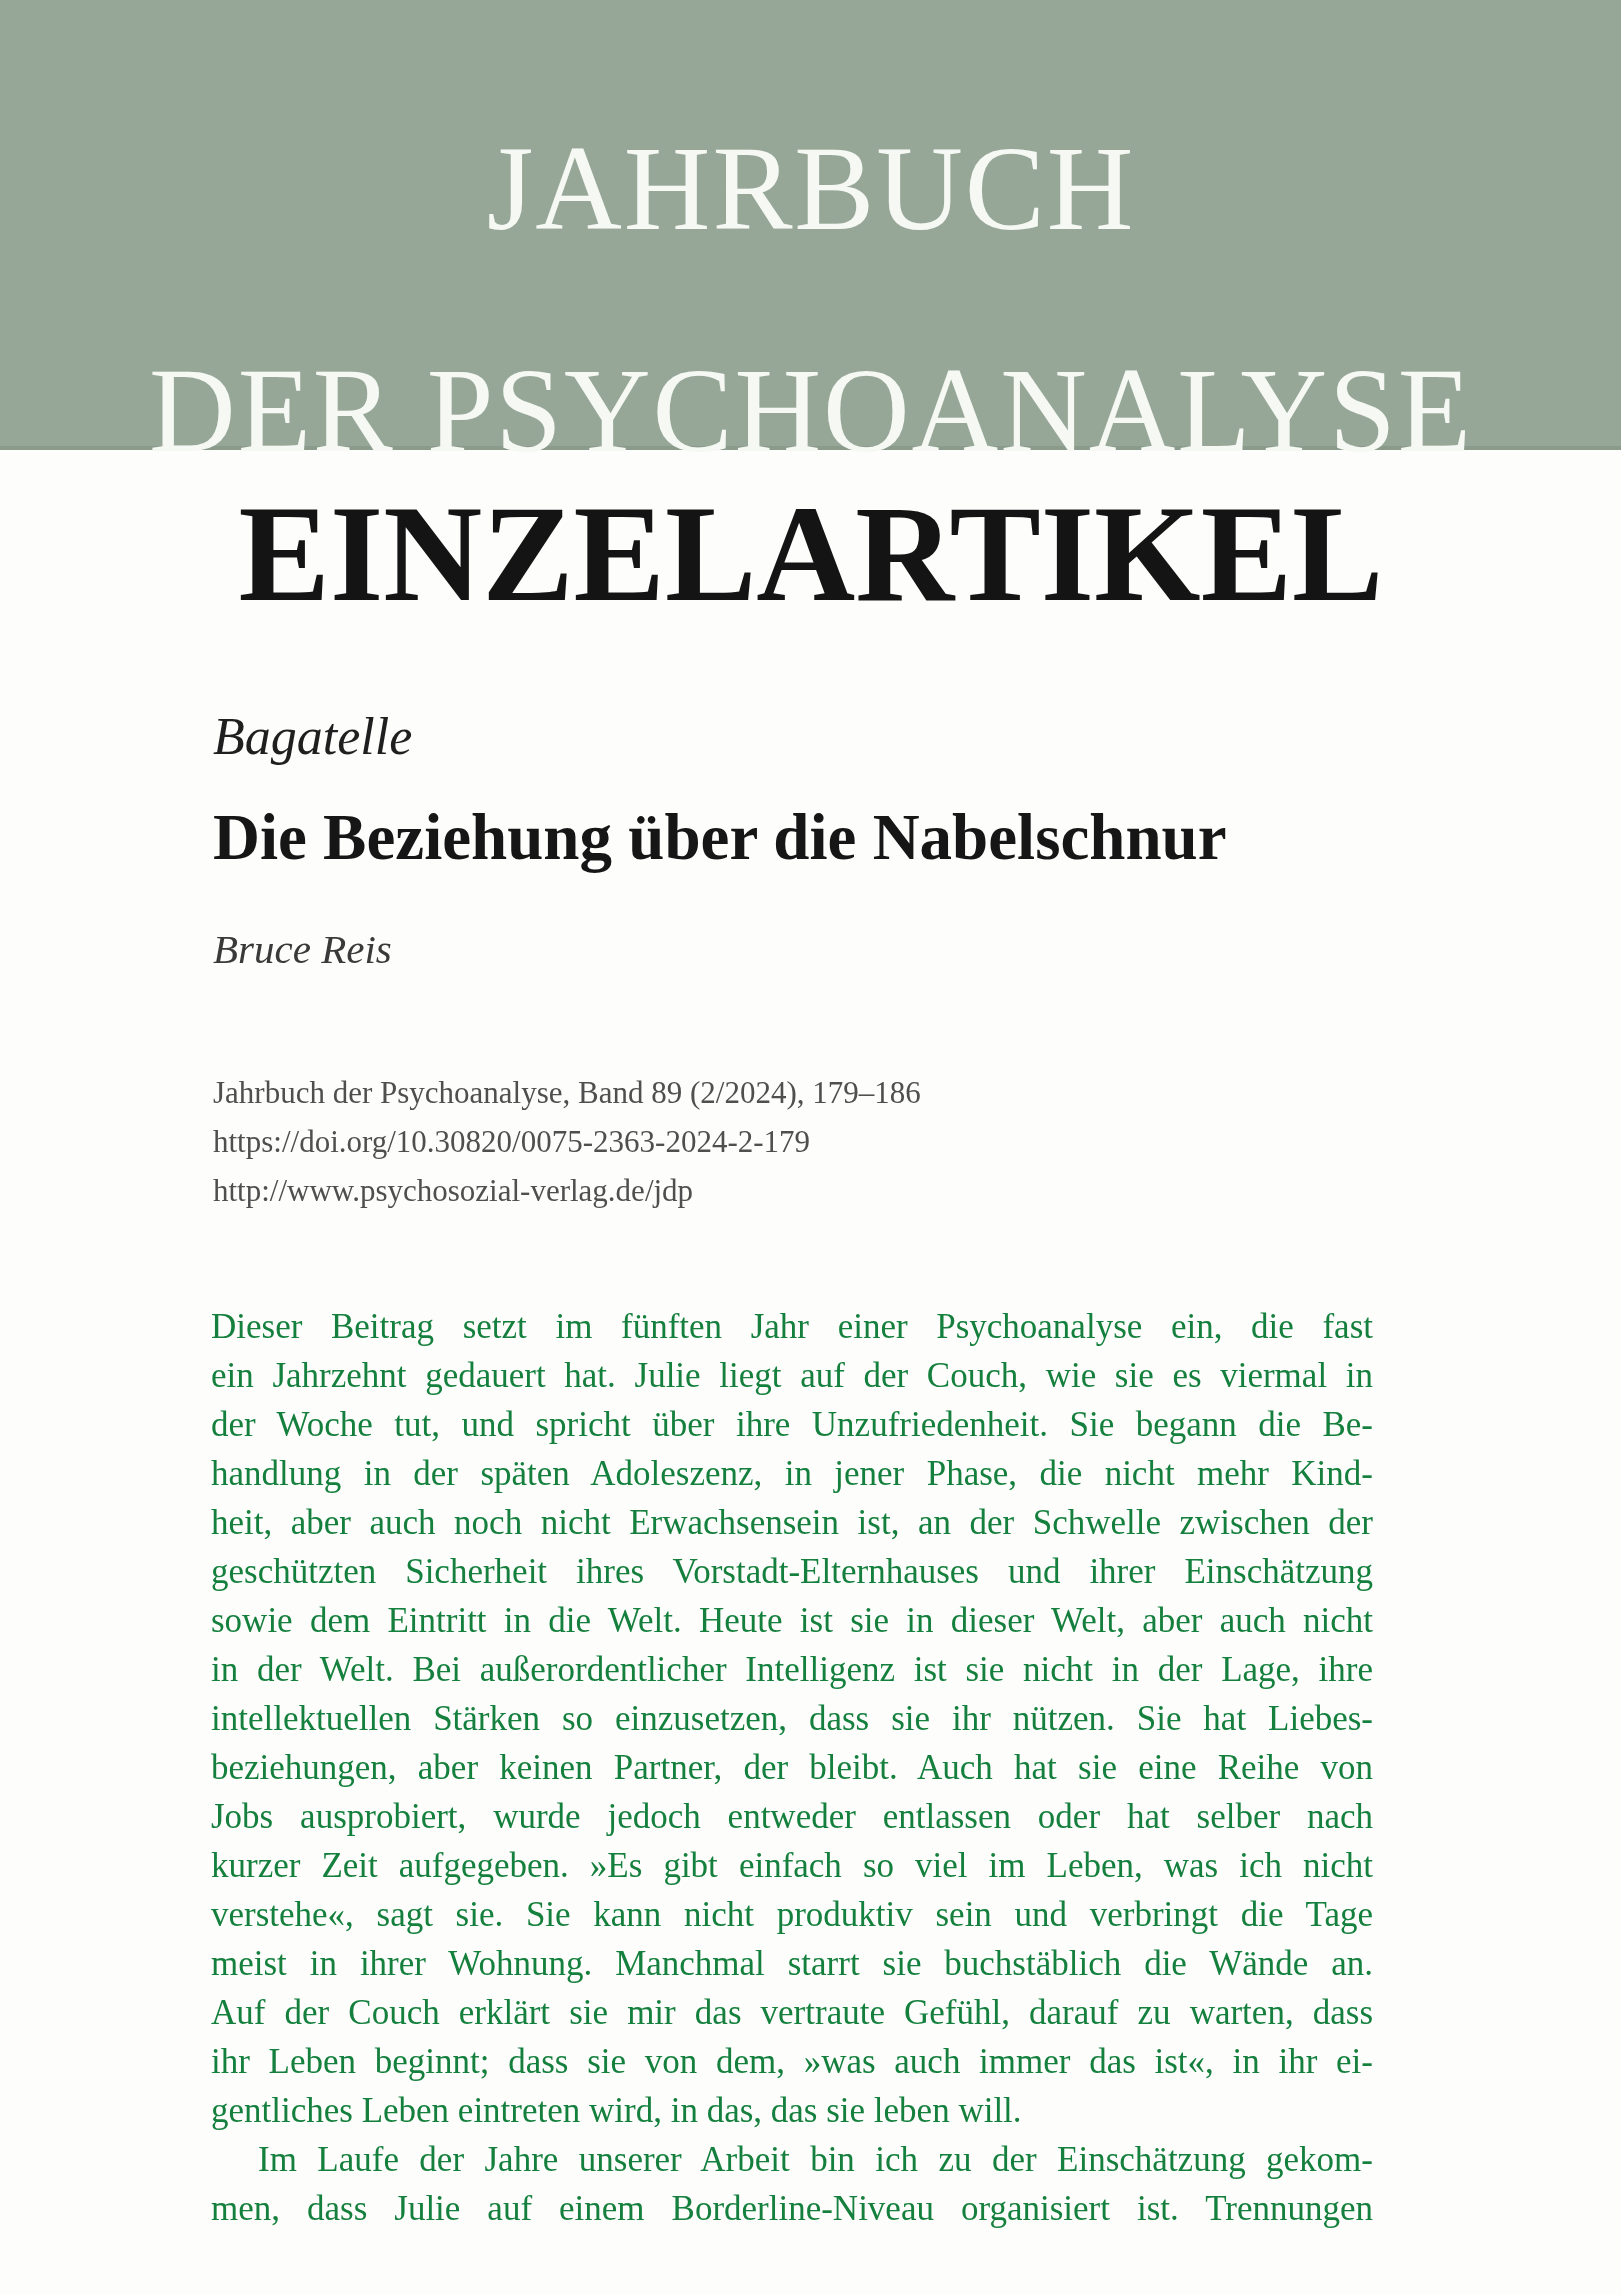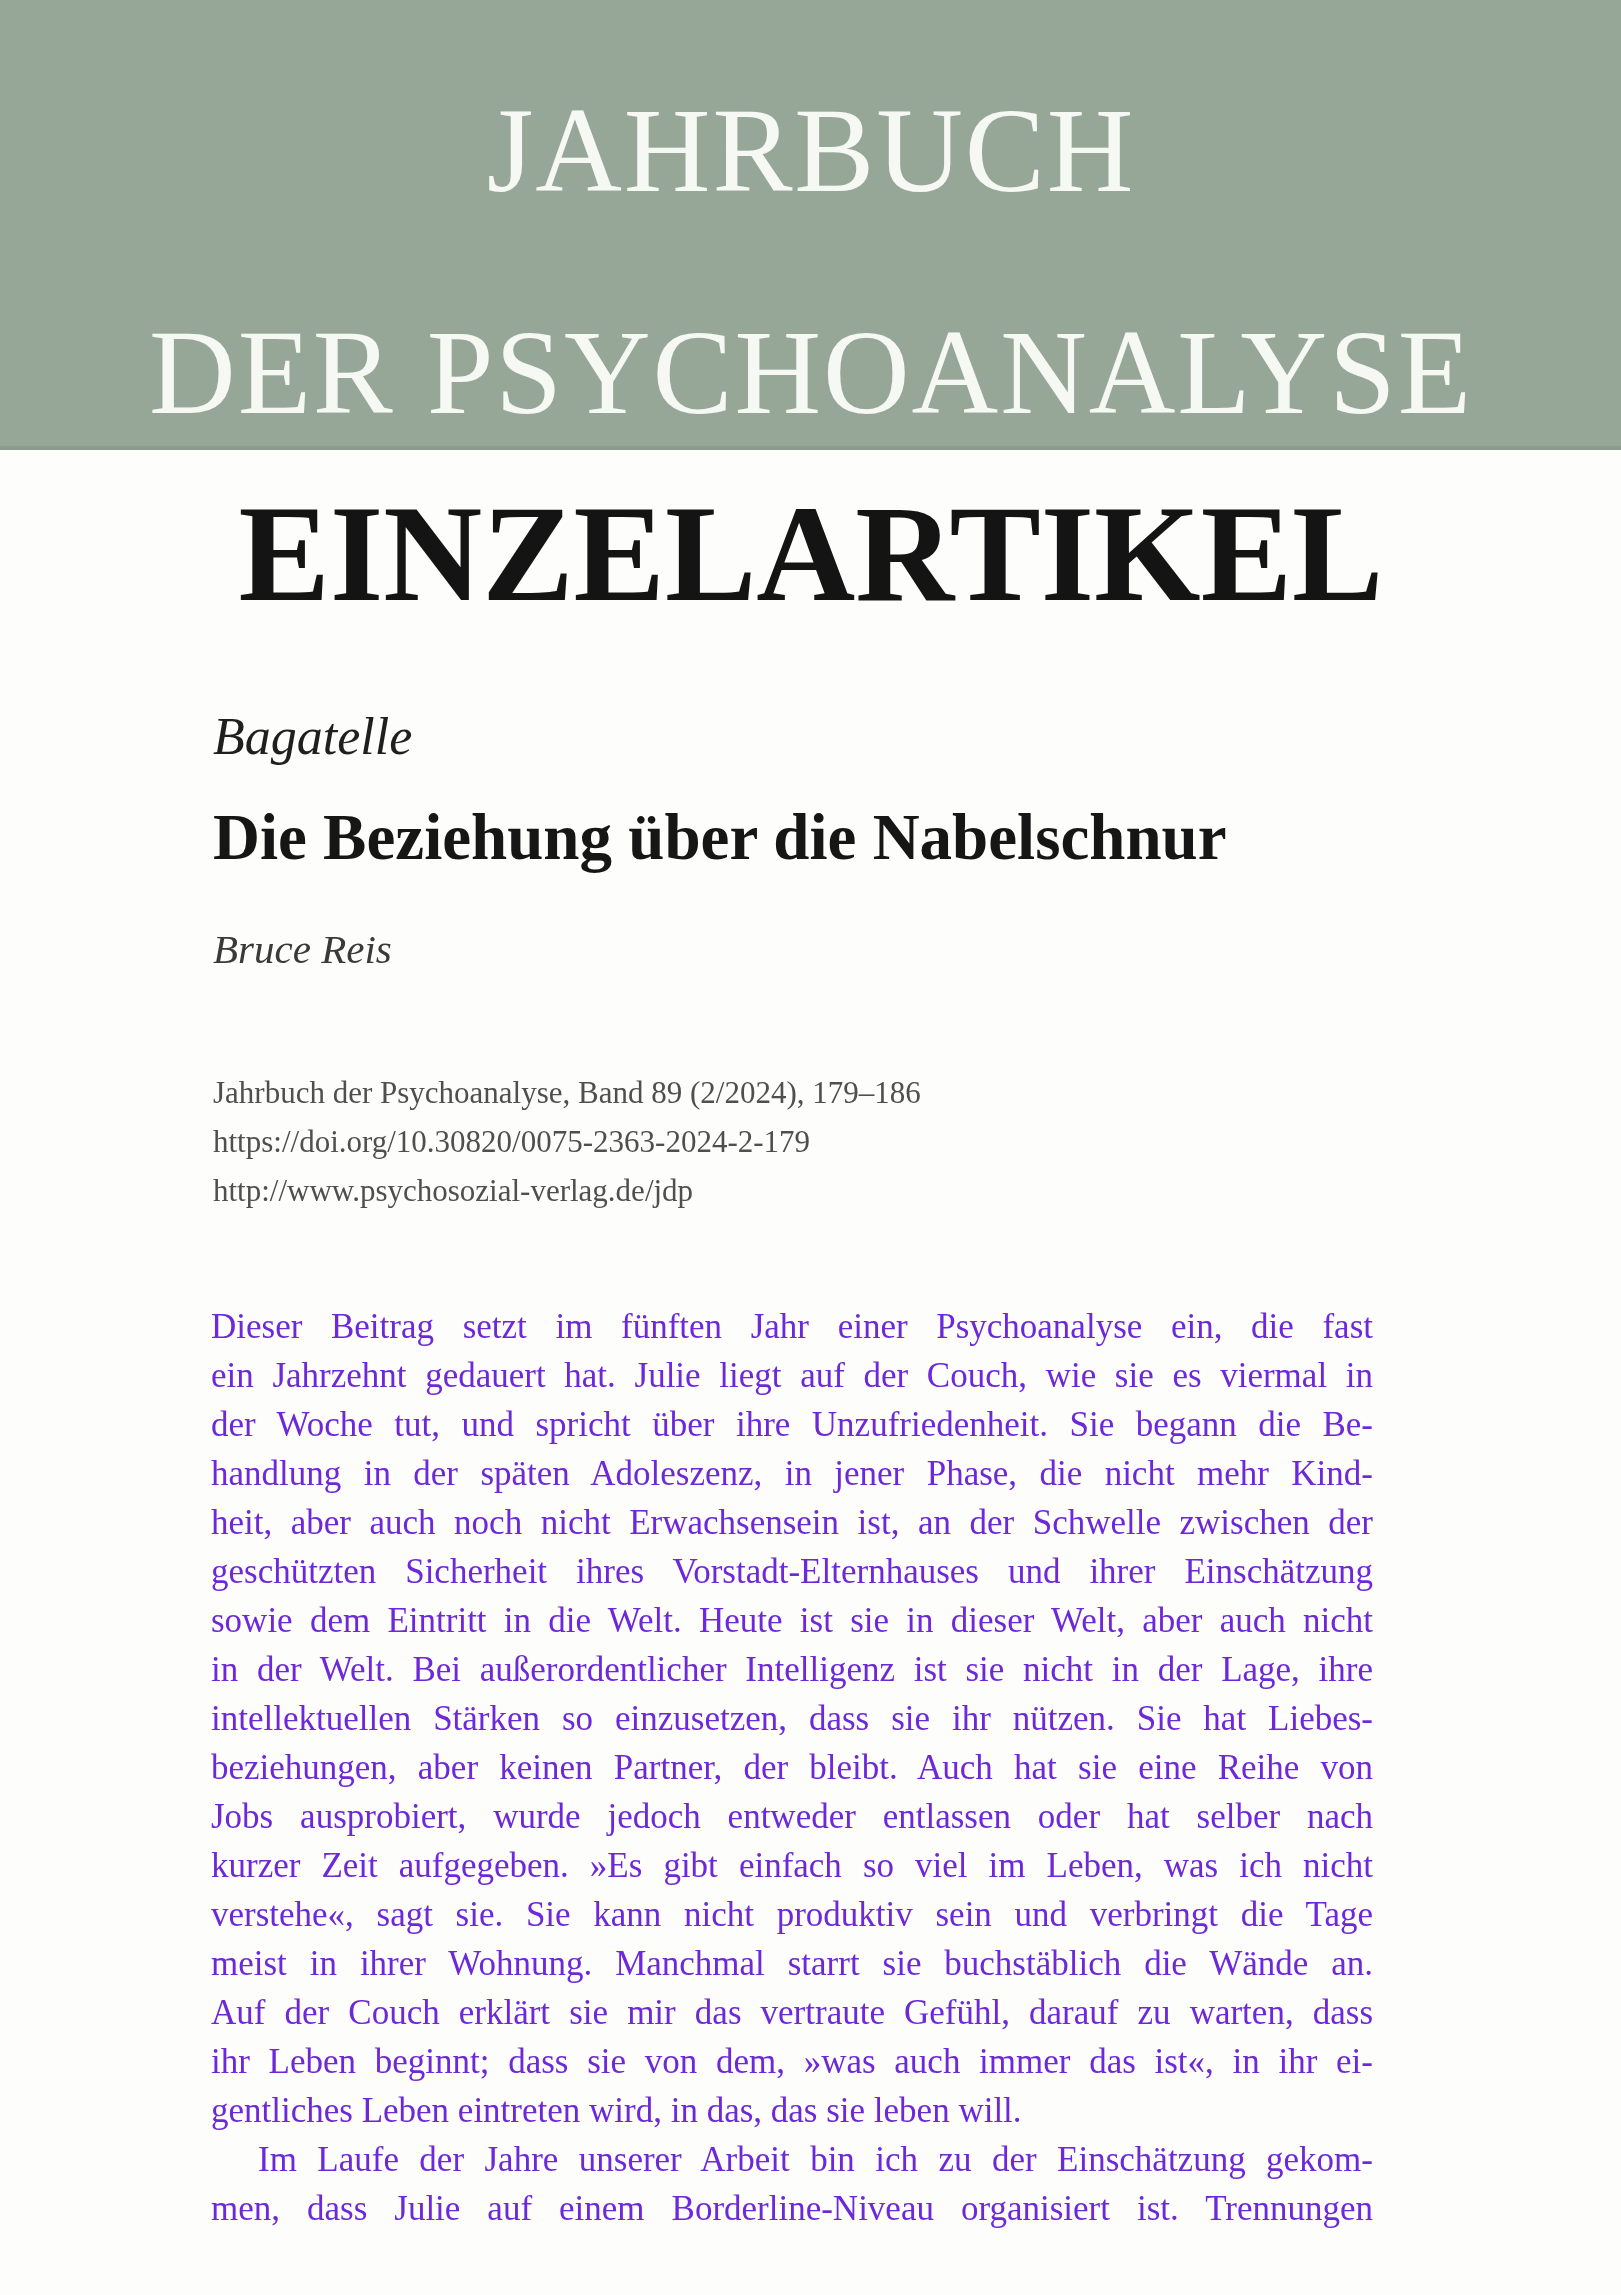--- a/index.html
+++ b/index.html
@@ -24,20 +24,21 @@
   .banner-line {
     position:absolute;
     left:0; width:100%;
     text-align:center;
     color:#f6f8f3;
     font-size:120px;
     line-height:120px;
     font-weight:400;
     letter-spacing:1.9px;
     white-space:nowrap;
+    margin-top:38px;
   }
   .banner-line.l1 { top:91px; }
   .banner-line.l2 { top:313px; }
   
   .section-heading {
     position:absolute;
     top:486px; left:0;
     width:1622px;
     text-align:center;
     font-size:137px;
@@ -84,21 +85,21 @@
     color:#4f4f4f;
   }
   .citation-line { white-space:nowrap; }
   
   .body-block {
     position:absolute;
     top:1302px; left:211px;
     width:1162px;
     font-size:35px;
     line-height:49px;
-    color:#6d28d9;
+    color:#15803d;
   }
   .bline {
     height:49px;
     overflow:hidden;
     text-align:justify;
     text-align-last:justify;
   }
   .bline.para-end { text-align-last:left; }
   .bline.indent { text-indent:47px; }
 </style>

